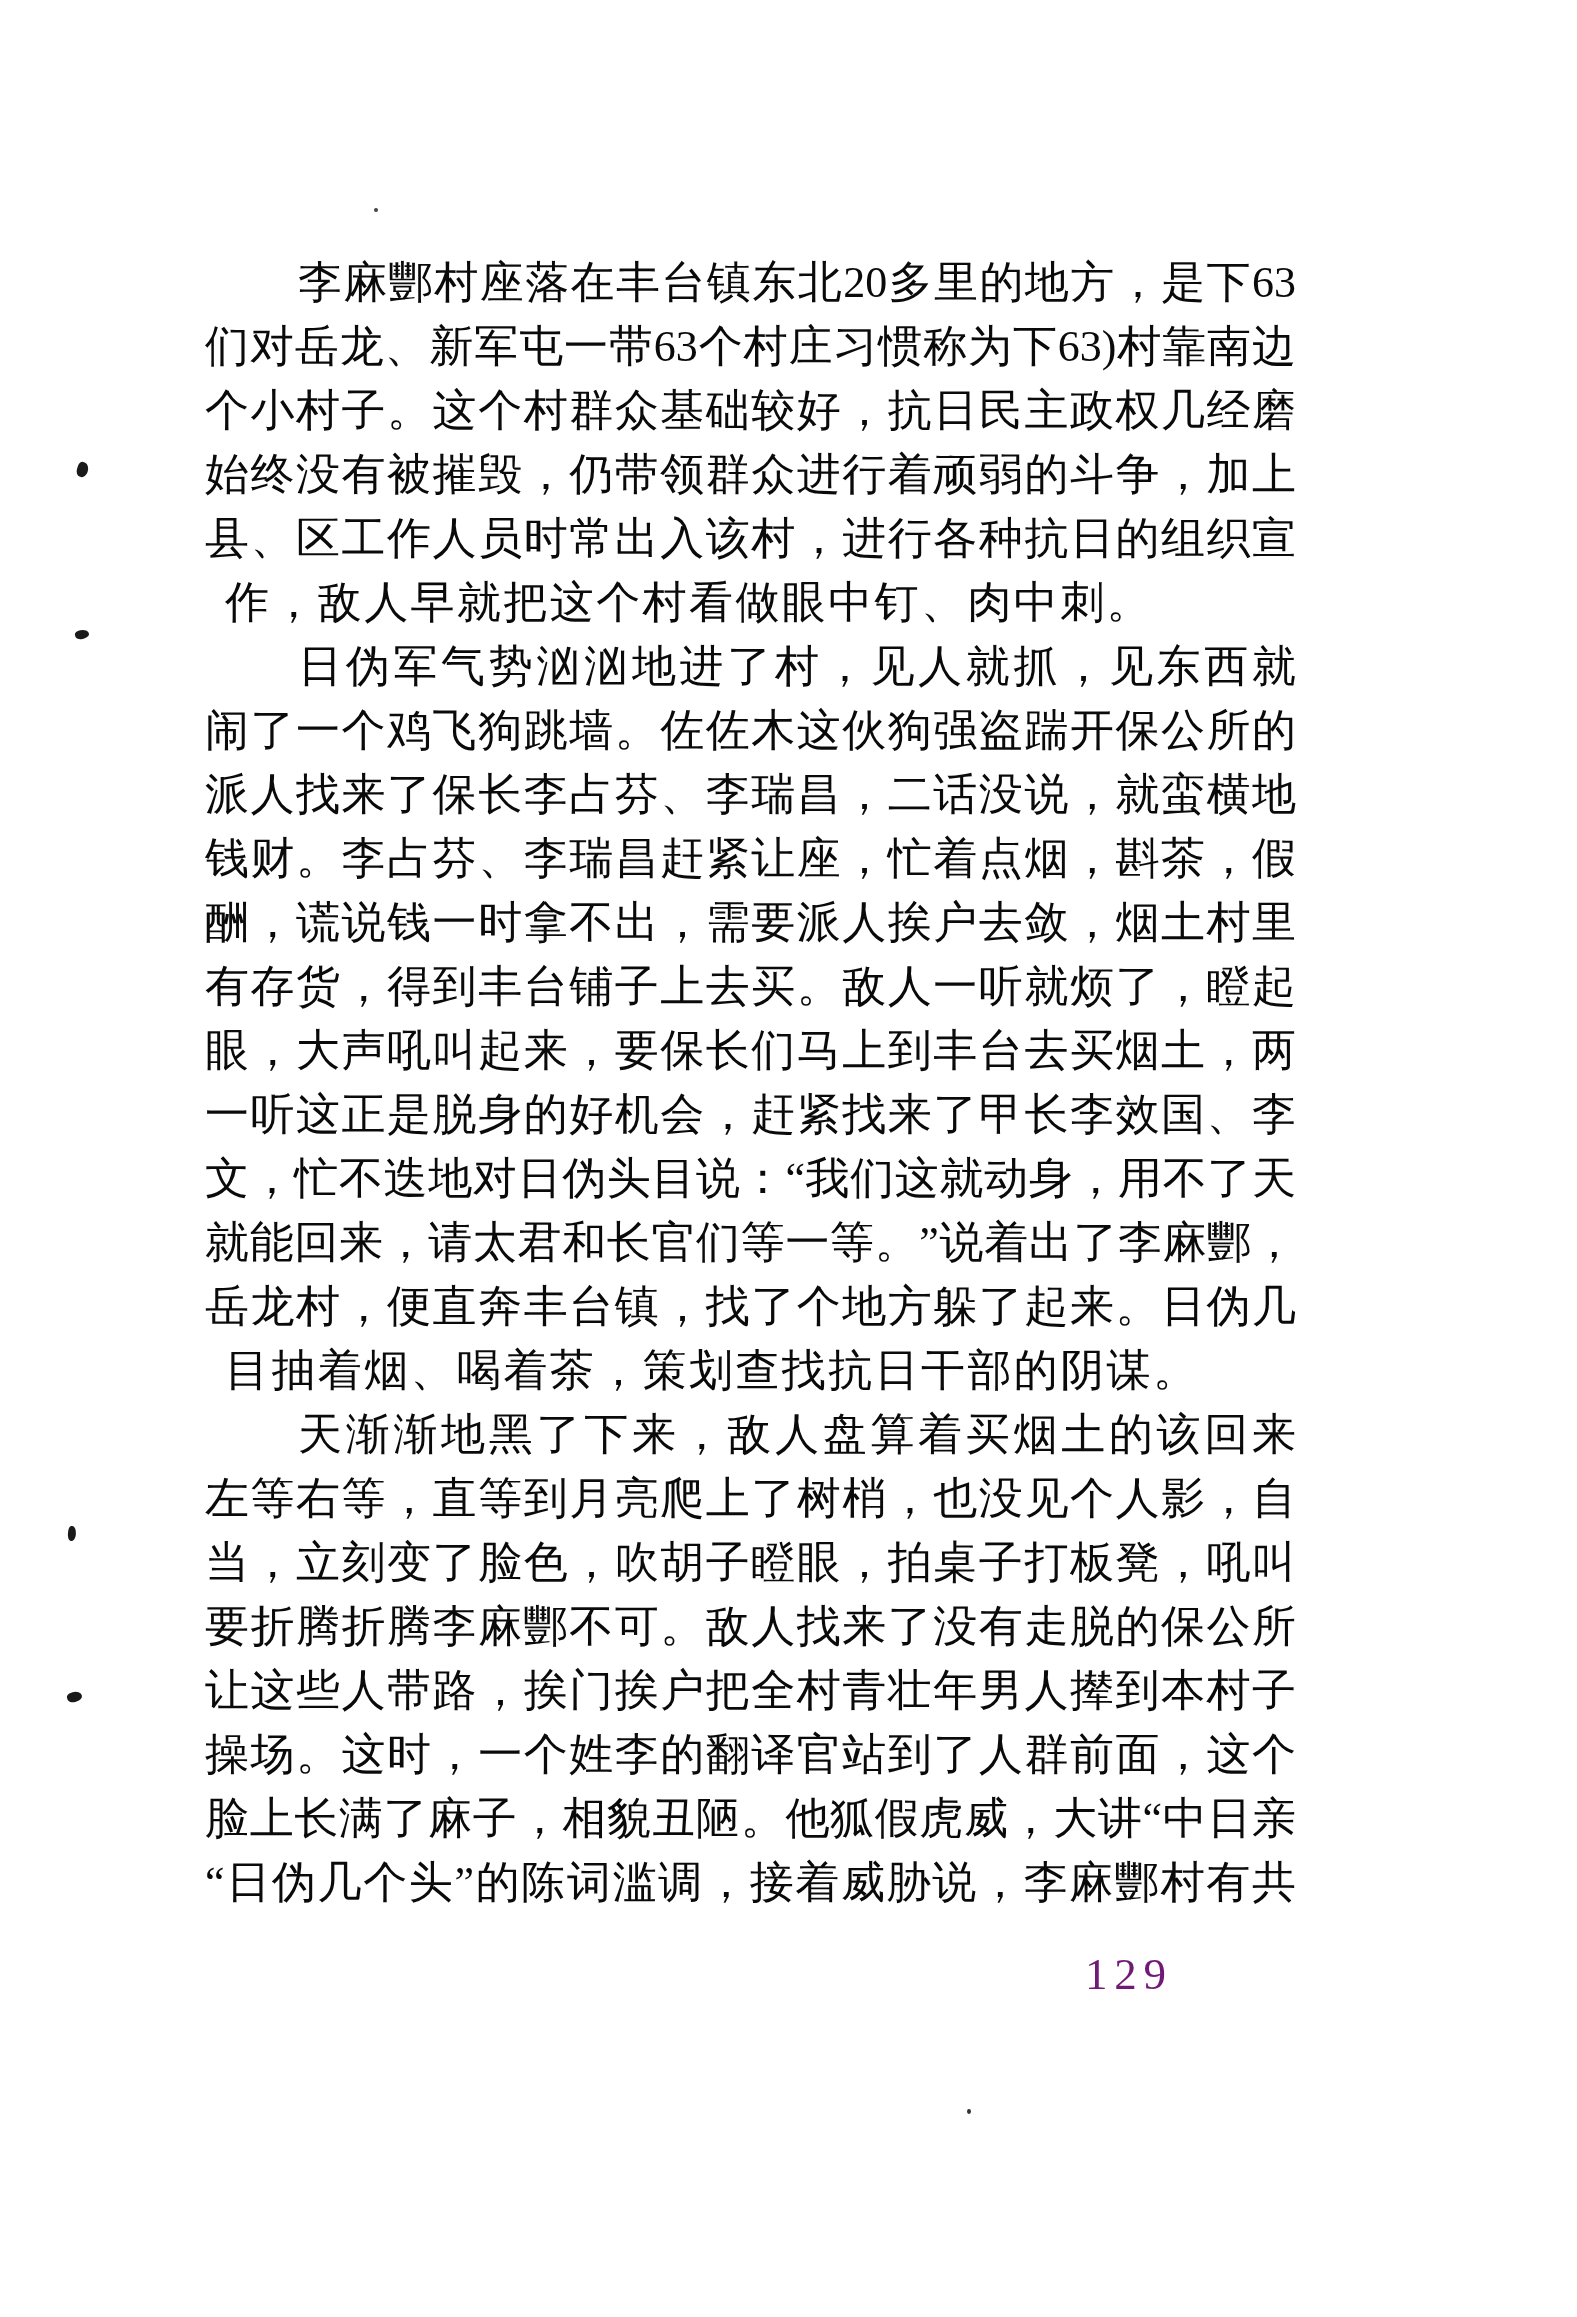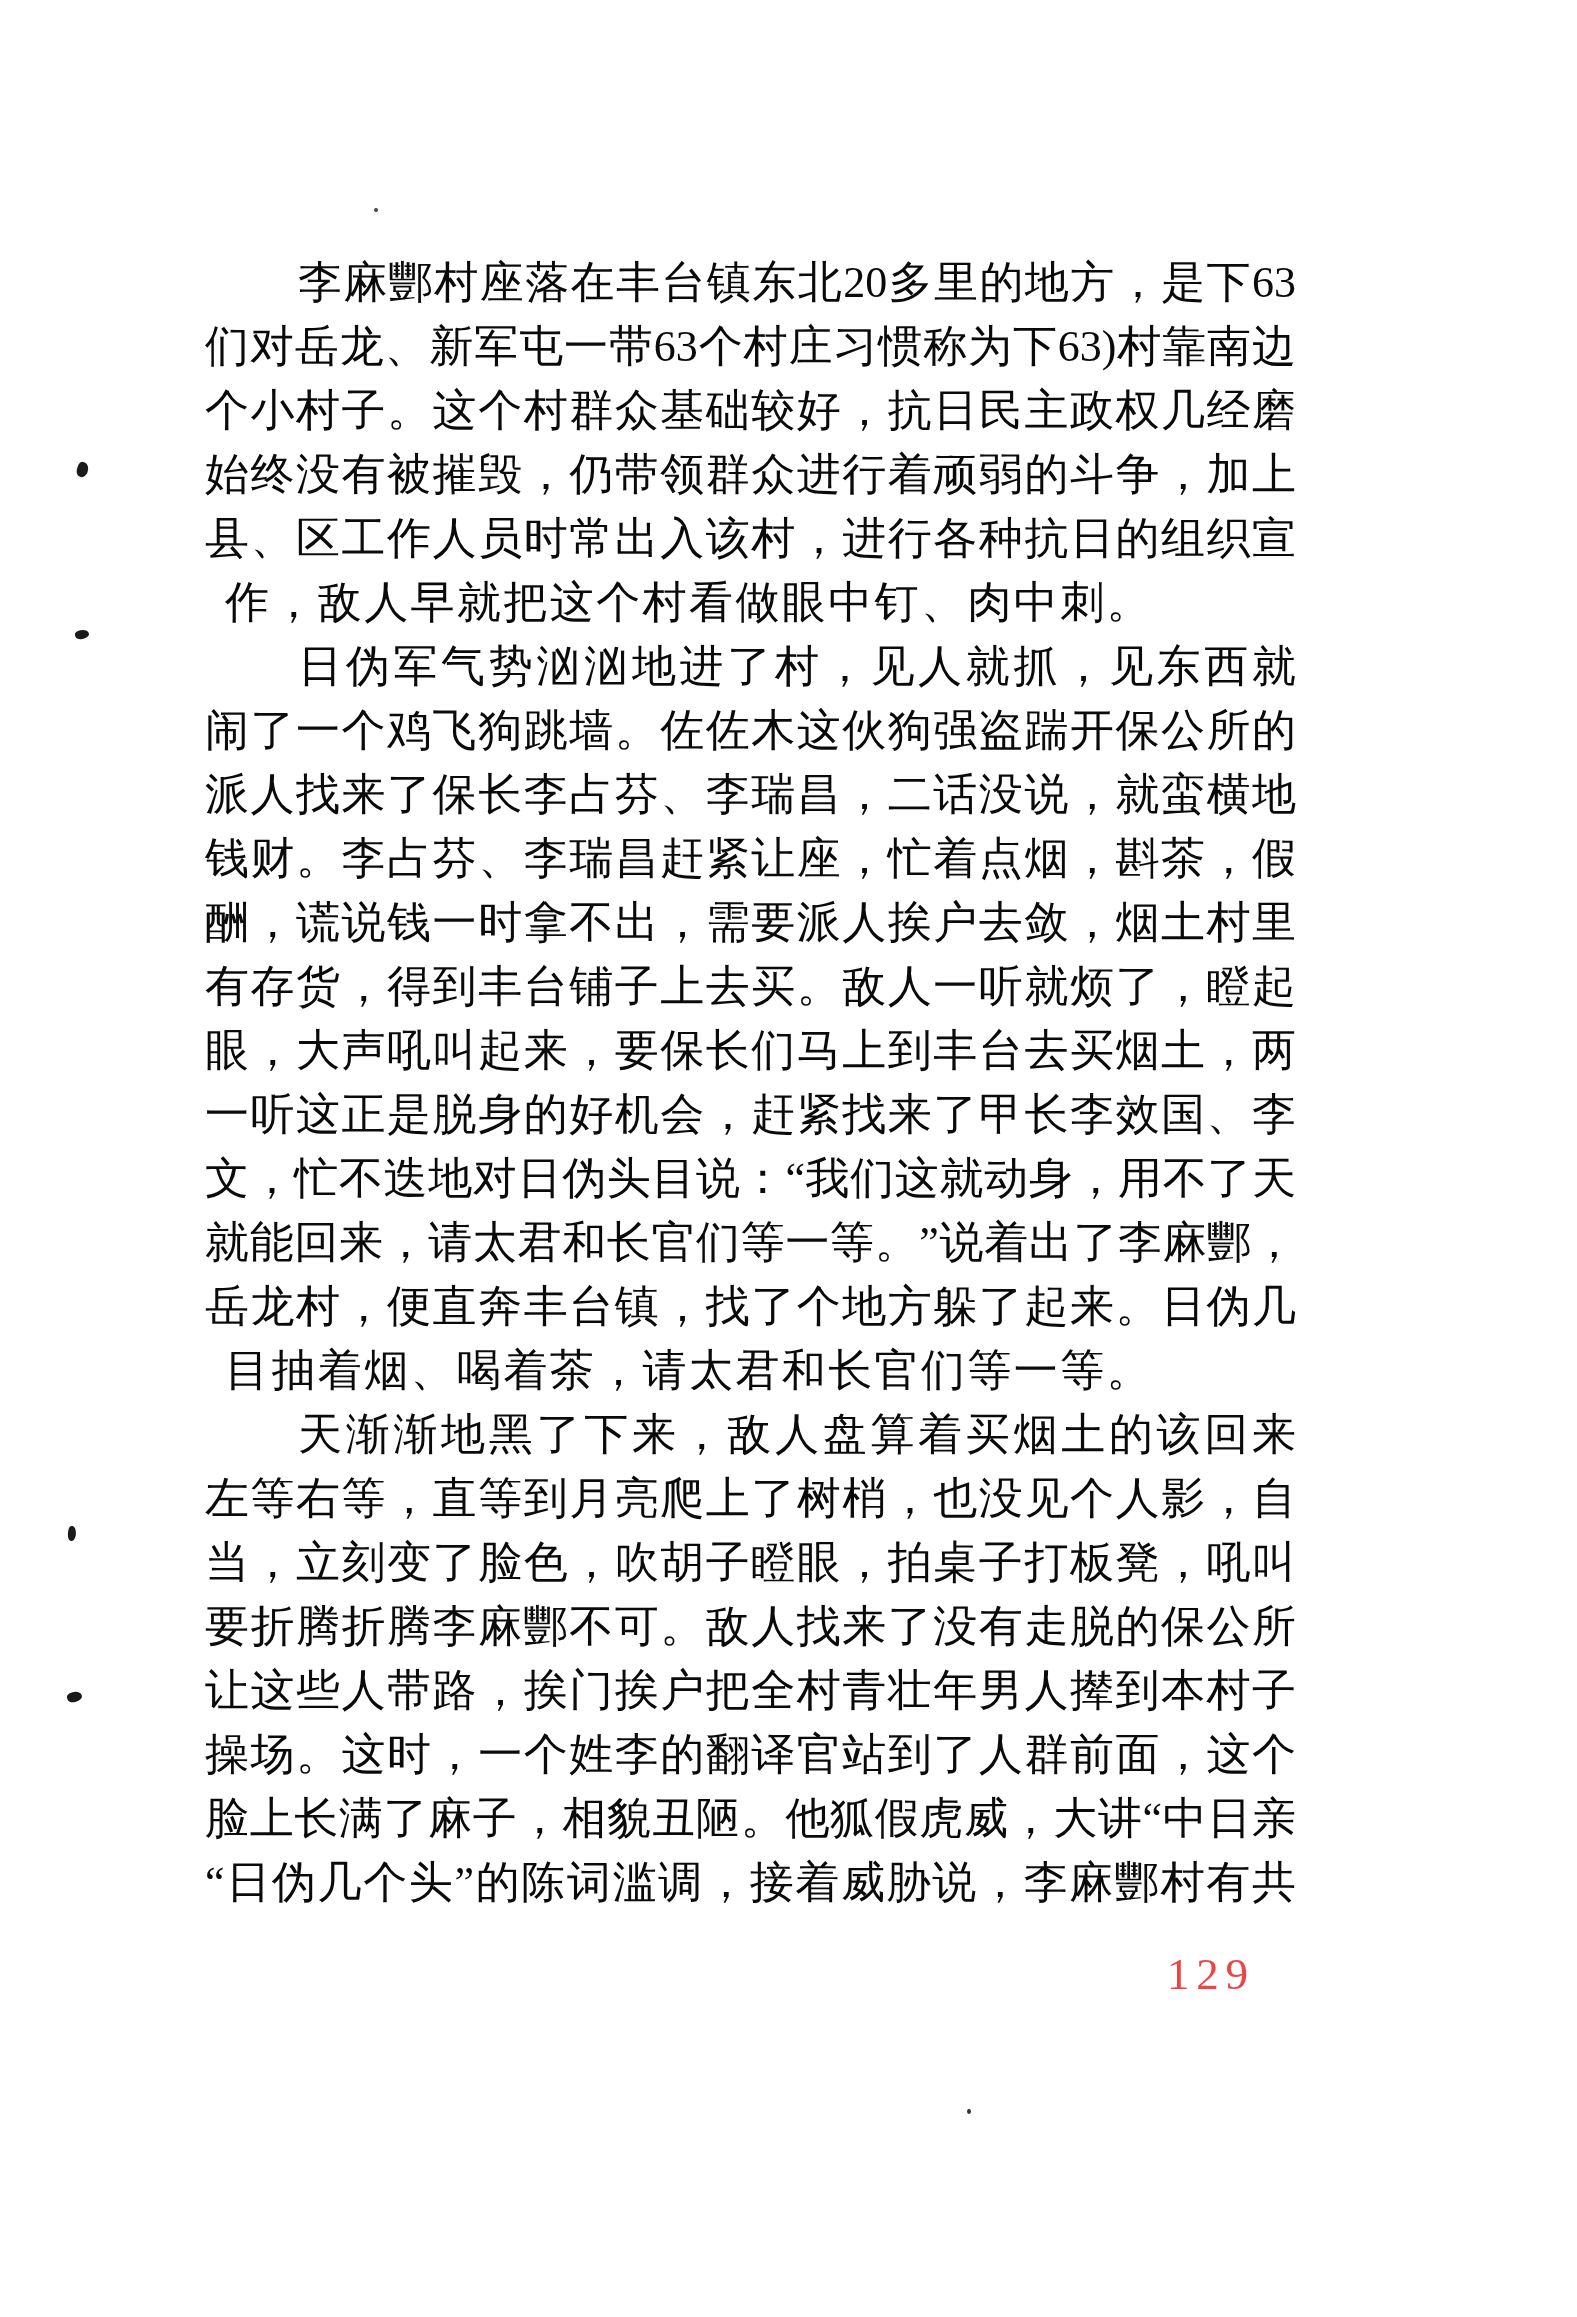--- a/index.html
+++ b/index.html
@@ -27,24 +27,24 @@
   }
   .line.indent{padding-left:93px;}
   .line.flush{
     text-align:left;
     text-align-last:left;
     letter-spacing:2.4px;
     margin-left:20px;
   }
   .page-number{
     position:absolute;
-    left:1167px;top:1948px;
+    left:1085px;top:1948px;
     font-size:45px;
     letter-spacing:6.8px;
-    color:#ef4444;
+    color:#701a75;
   }
   .speck{
     position:absolute;
     background:#1a1a1a;
     border-radius:40% 60% 50% 50%;
   }
   .speck.s1{left:77px;top:462px;width:10.6px;height:15.4px;transform:rotate(18deg);}
   .speck.s2{left:75px;top:630px;width:13.5px;height:8.7px;transform:rotate(-12deg);}
   .speck.s3{left:68px;top:1526px;width:7.7px;height:14.5px;transform:rotate(6deg);}
   .speck.s4{left:67px;top:1692px;width:14.5px;height:9.7px;transform:rotate(-15deg);}
@@ -67,21 +67,21 @@
       <div class="line">闹了一个鸡飞狗跳墙。佐佐木这伙狗强盗踹开保公所的门，</div>
       <div class="line">派人找来了保长李占芬、李瑞昌，二话没说，就蛮横地索要</div>
       <div class="line">钱财。李占芬、李瑞昌赶紧让座，忙着点烟，斟茶，假意应</div>
       <div class="line">酬，谎说钱一时拿不出，需要派人挨户去敛，烟土村里也没</div>
       <div class="line">有存货，得到丰台铺子上去买。敌人一听就烦了，瞪起狗</div>
       <div class="line">眼，大声吼叫起来，要保长们马上到丰台去买烟土，两个保长</div>
       <div class="line">一听这正是脱身的好机会，赶紧找来了甲长李效国、李太</div>
       <div class="line">文，忙不迭地对日伪头目说：“我们这就动身，用不了天黑</div>
       <div class="line">就能回来，请太君和长官们等一等。”说着出了李麻酆，过</div>
       <div class="line">岳龙村，便直奔丰台镇，找了个地方躲了起来。日伪几个头</div>
-      <div class="line flush">目抽着烟、喝着茶，请太君和长官们等一等。</div>
+      <div class="line flush">目抽着烟、喝着茶，策划查找抗日干部的阴谋。</div>
       <div class="line indent">天渐渐地黑了下来，敌人盘算着买烟土的该回来了，可</div>
       <div class="line">左等右等，直等到月亮爬上了树梢，也没见个人影，自知上</div>
       <div class="line">当，立刻变了脸色，吹胡子瞪眼，拍桌子打板凳，吼叫着非</div>
       <div class="line">要折腾折腾李麻酆不可。敌人找来了没有走脱的保公所人员，</div>
       <div class="line">让这些人带路，挨门挨户把全村青壮年男人撵到本村子学校</div>
       <div class="line">操场。这时，一个姓李的翻译官站到了人群前面，这个翻译官</div>
       <div class="line">脸上长满了麻子，相貌丑陋。他狐假虎威，大讲“中日亲善”，</div>
       <div class="line">“日伪几个头”的陈词滥调，接着威胁说，李麻酆村有共产</div>
     </div>
 

